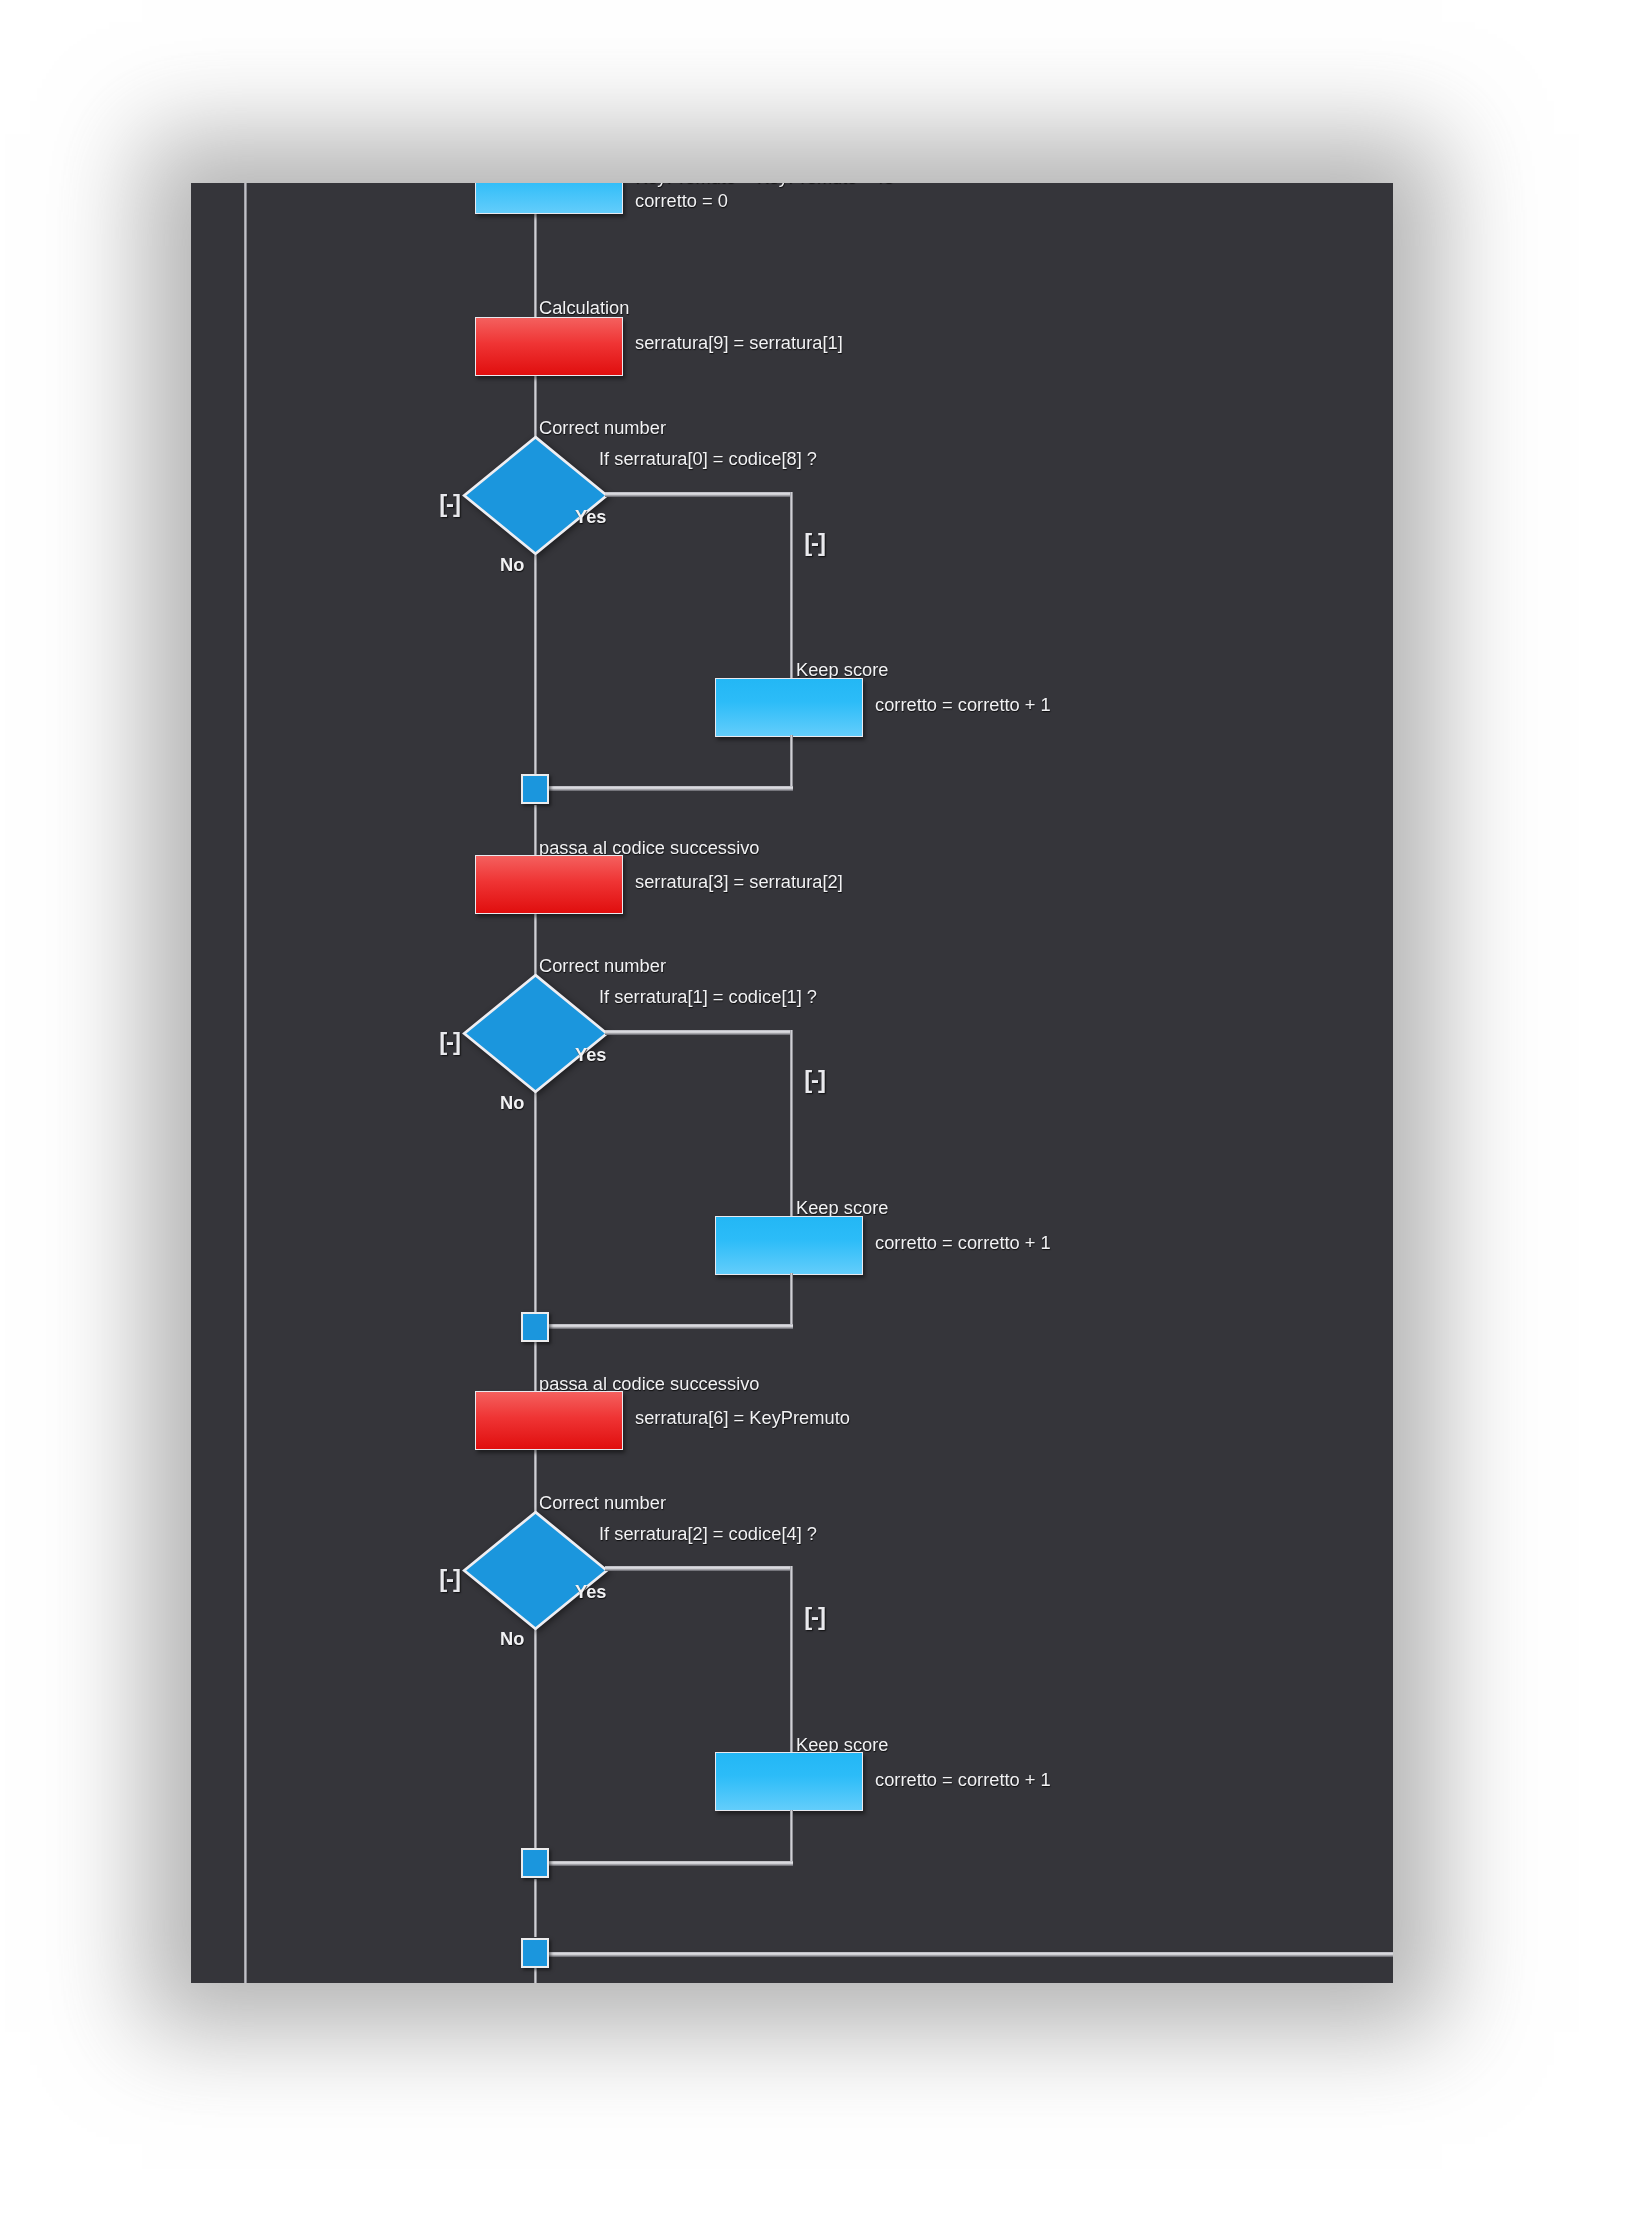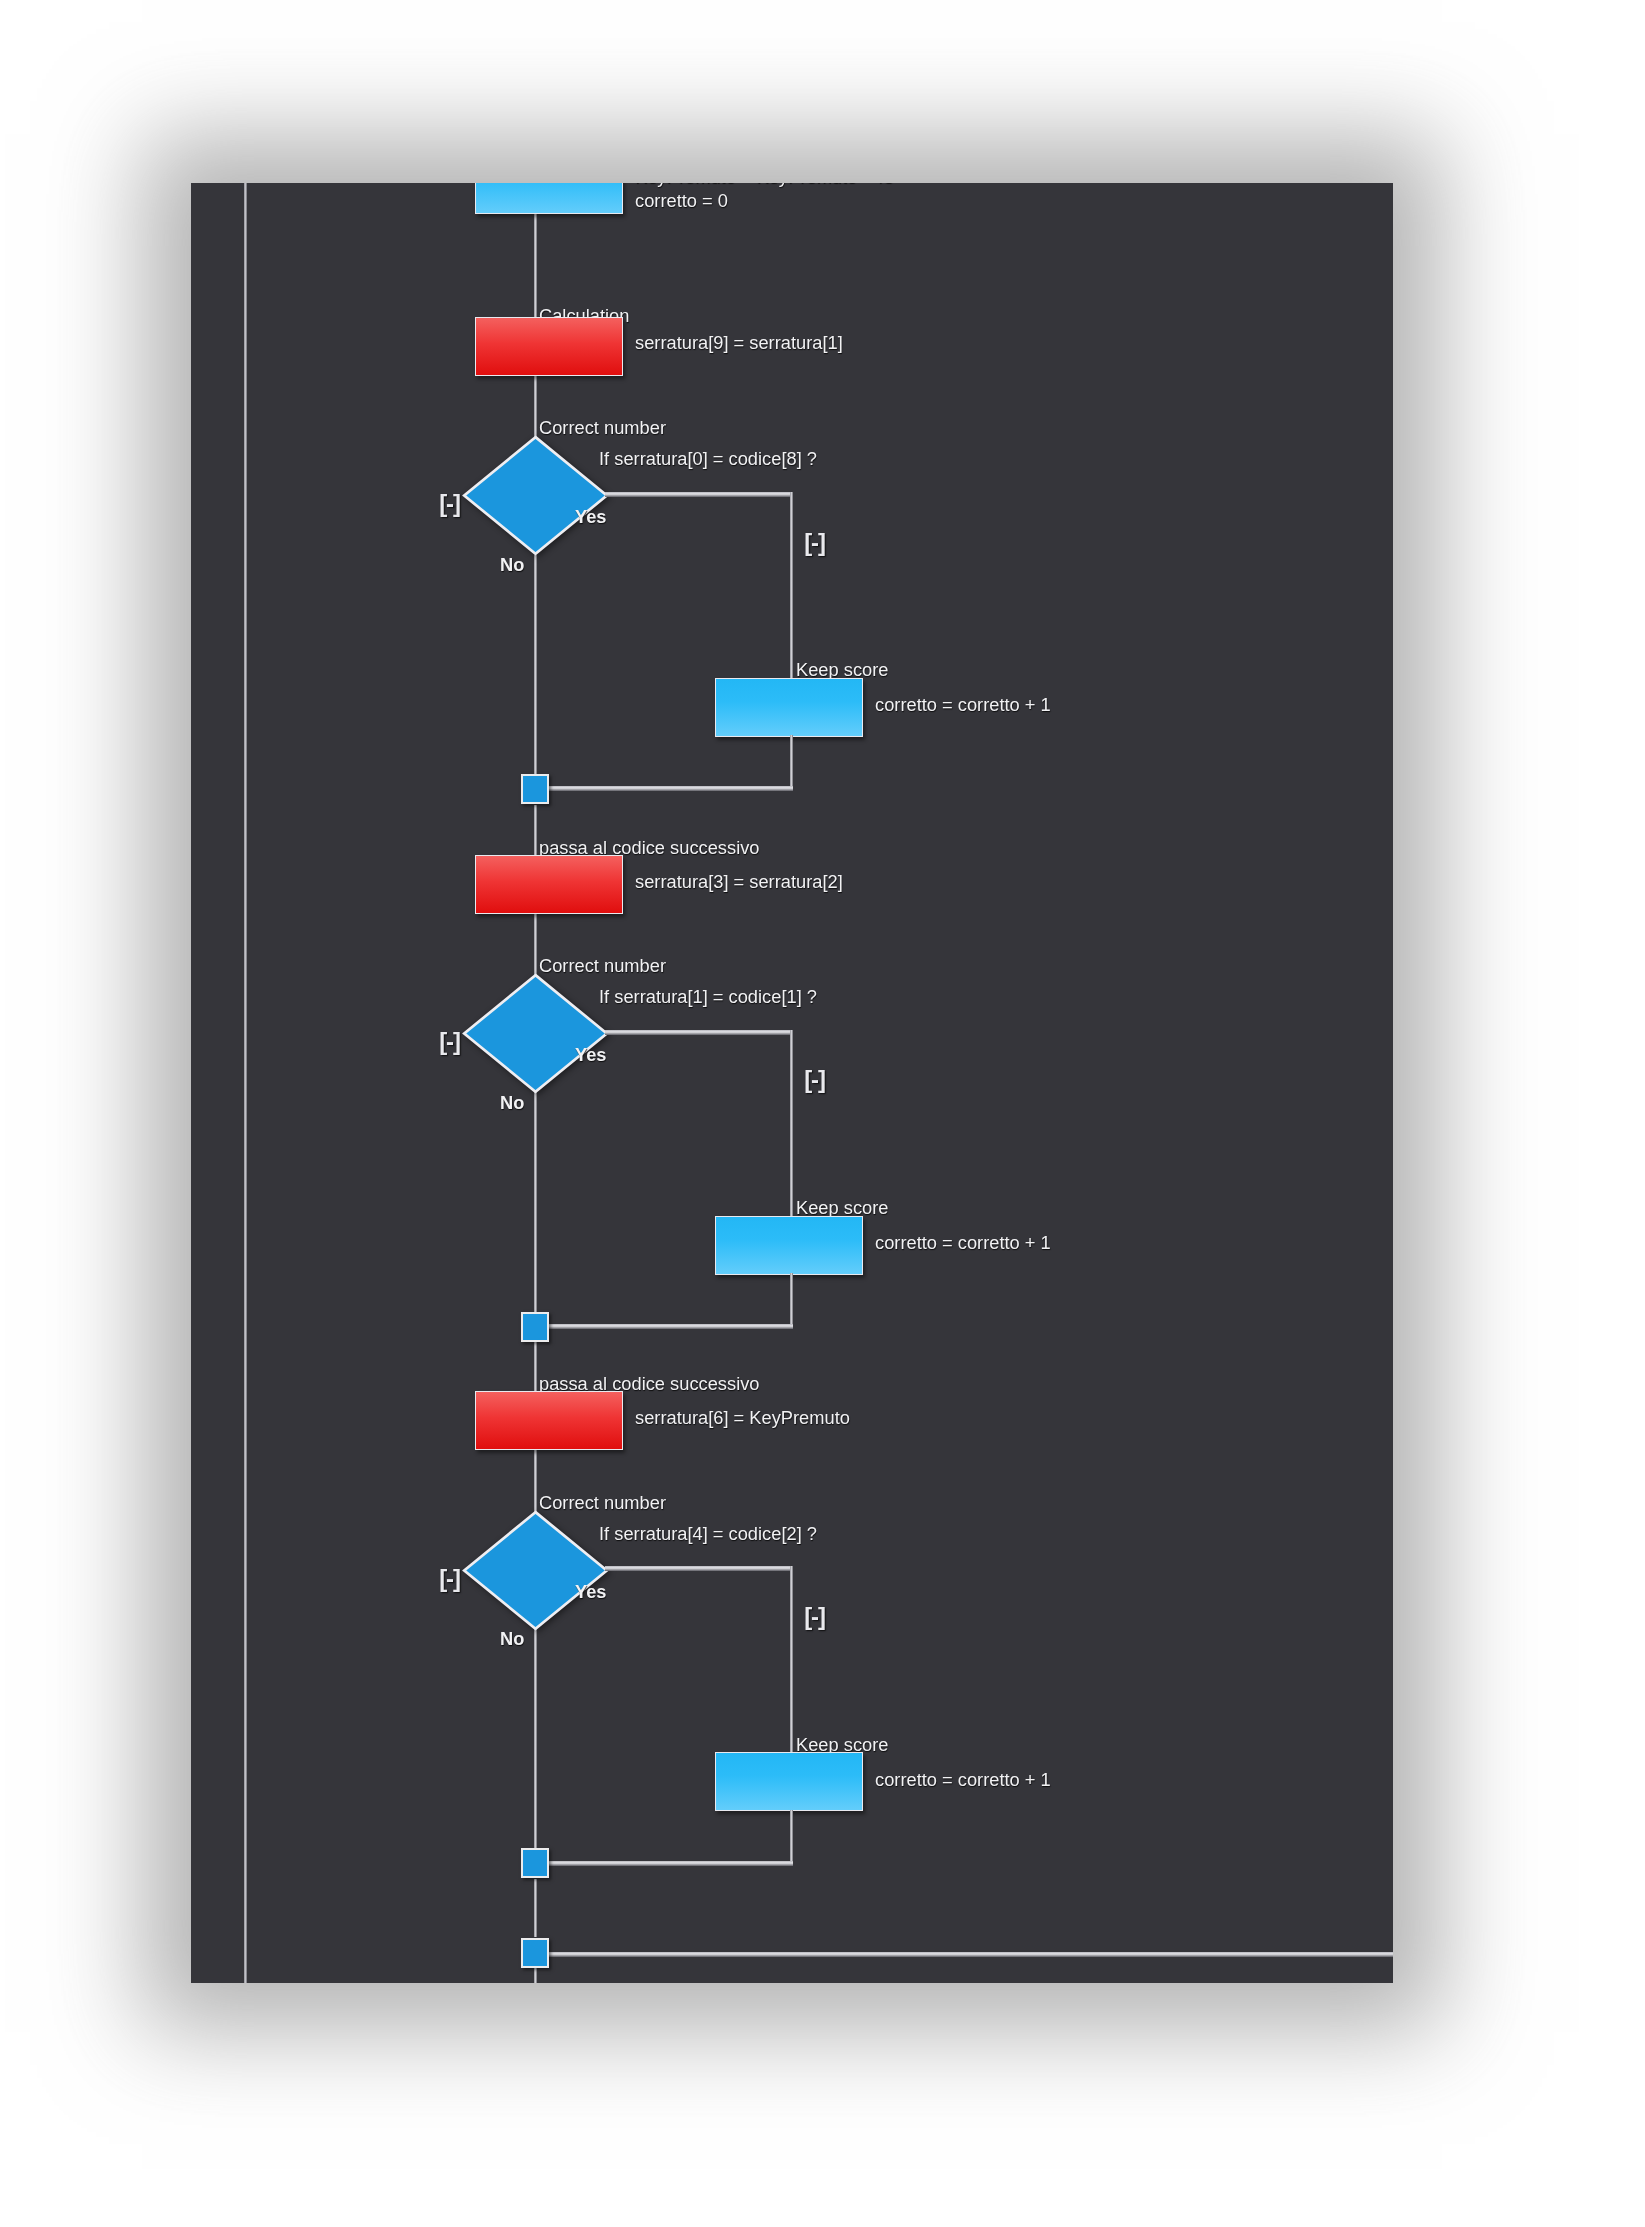--- a/index.html
+++ b/index.html
@@ -140,21 +140,21 @@
     <div class="vline" style="left:343px; top:1159px;height:58px;"></div>
     <div class="vline" style="left:343px; top:1263px;height:66px;"></div>
     <div class="vline" style="left:343px; top:1442px;height:236px;"></div>
     <div class="vline" style="left:343px; top:1696px;height:58px;"></div>
     <div class="vline" style="left:343px; top:1784px;height:16px;"></div>
 
     <div class="box box-blue" style="left:284px; top:-28px; width:148px; height:59px;"></div>
     <div class="lbl lbl-expr" style="left:444px; top:-17px;">KeyPremuto = KeyPremuto - 48</div>
     <div class="lbl lbl-expr" style="left:444px; top:6.5px;">corretto = 0</div>
 
-    <div class="lbl lbl-title" style="left:348px; top:122px;">Calculation</div>
+    <div class="lbl lbl-title" style="left:348px; top:114px;">Calculation</div>
     <div class="box box-red" style="left:284px; top:134px; width:148px; height:59px;"></div>
     <div class="lbl lbl-expr" style="left:444px; top:149px;">serratura[9] = serratura[1]</div>
 
     <div class="lbl lbl-title" style="left:348px; top:234px;">Correct number</div>
     <div class="collapse-icon" style="left:243px; top:306px;">[-]</div>
     <div class="diamond" style="left:271px; top:252px; width:147px; height:121px;">
       <svg width="147" height="121" viewBox="0 0 272 224">
         <polygon points="136,4 268,112 136,220 4,112" fill="#1b96dd" stroke="#eeeef2" stroke-width="5"></polygon>
       </svg>
     </div>
@@ -207,21 +207,21 @@
 
     <div class="lbl lbl-title" style="left:348px; top:1309px;">Correct number</div>
     <div class="collapse-icon" style="left:243px; top:1381px;">[-]</div>
     <div class="diamond" style="left:271px; top:1327px; width:147px; height:121px;">
       <svg width="147" height="121" viewBox="0 0 272 224">
         <polygon points="136,4 268,112 136,220 4,112" fill="#1b96dd" stroke="#eeeef2" stroke-width="5"></polygon>
       </svg>
     </div>
     <div class="lbl lbl-branch" style="left:384px; top:1398px;">Yes</div>
     <div class="lbl lbl-branch" style="left:309px; top:1445px;">No</div>
-    <div class="lbl lbl-expr" style="left:408px; top:1340px;">If  serratura[4] = codice[2] ?</div>
+    <div class="lbl lbl-expr" style="left:408px; top:1340px;">If  serratura[2] = codice[4] ?</div>
 
     <div class="hline-thick" style="left:414px; top:1383px; width:188px;"></div>
     <div class="vline" style="left:599px; top:1383px; height:186px;"></div>
     <div class="collapse-icon" style="left:608px; top:1419px;">[-]</div>
 
     <div class="lbl lbl-title" style="left:605px; top:1551px;">Keep score</div>
     <div class="box box-blue" style="left:524px; top:1569px; width:148px; height:59px;"></div>
     <div class="lbl lbl-expr" style="left:684px; top:1586px;">corretto = corretto + 1</div>
     <div class="vline" style="left:599px; top:1627px; height:54px;"></div>
     <div class="hline-thick" style="left:343px; top:1678px; width:259px;"></div>

